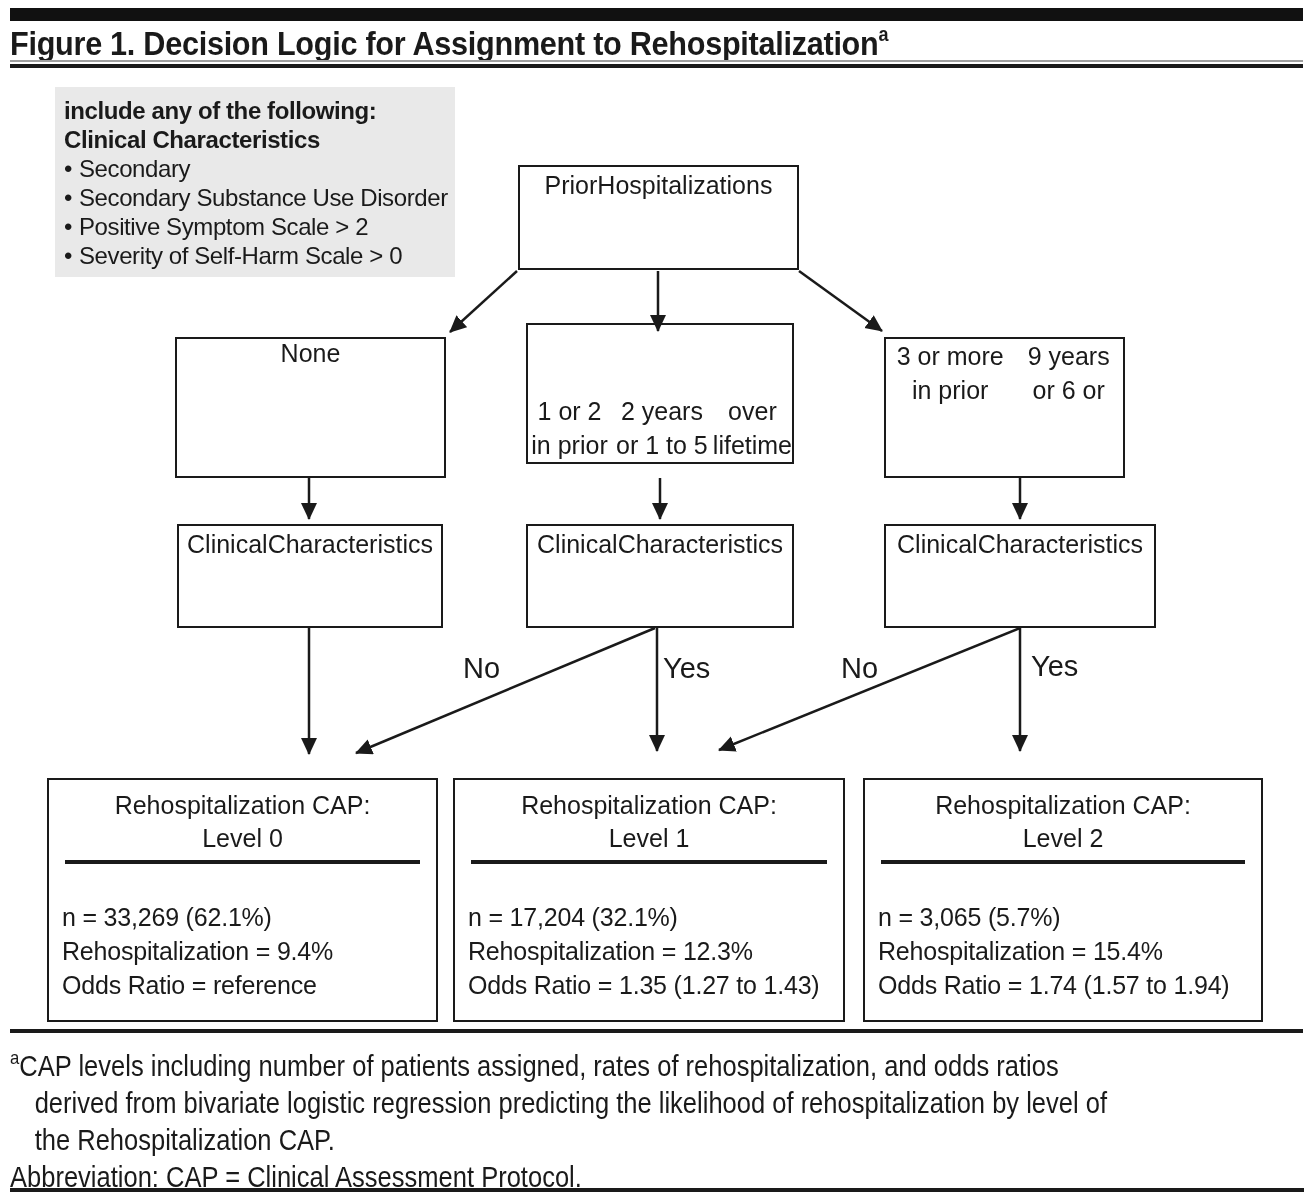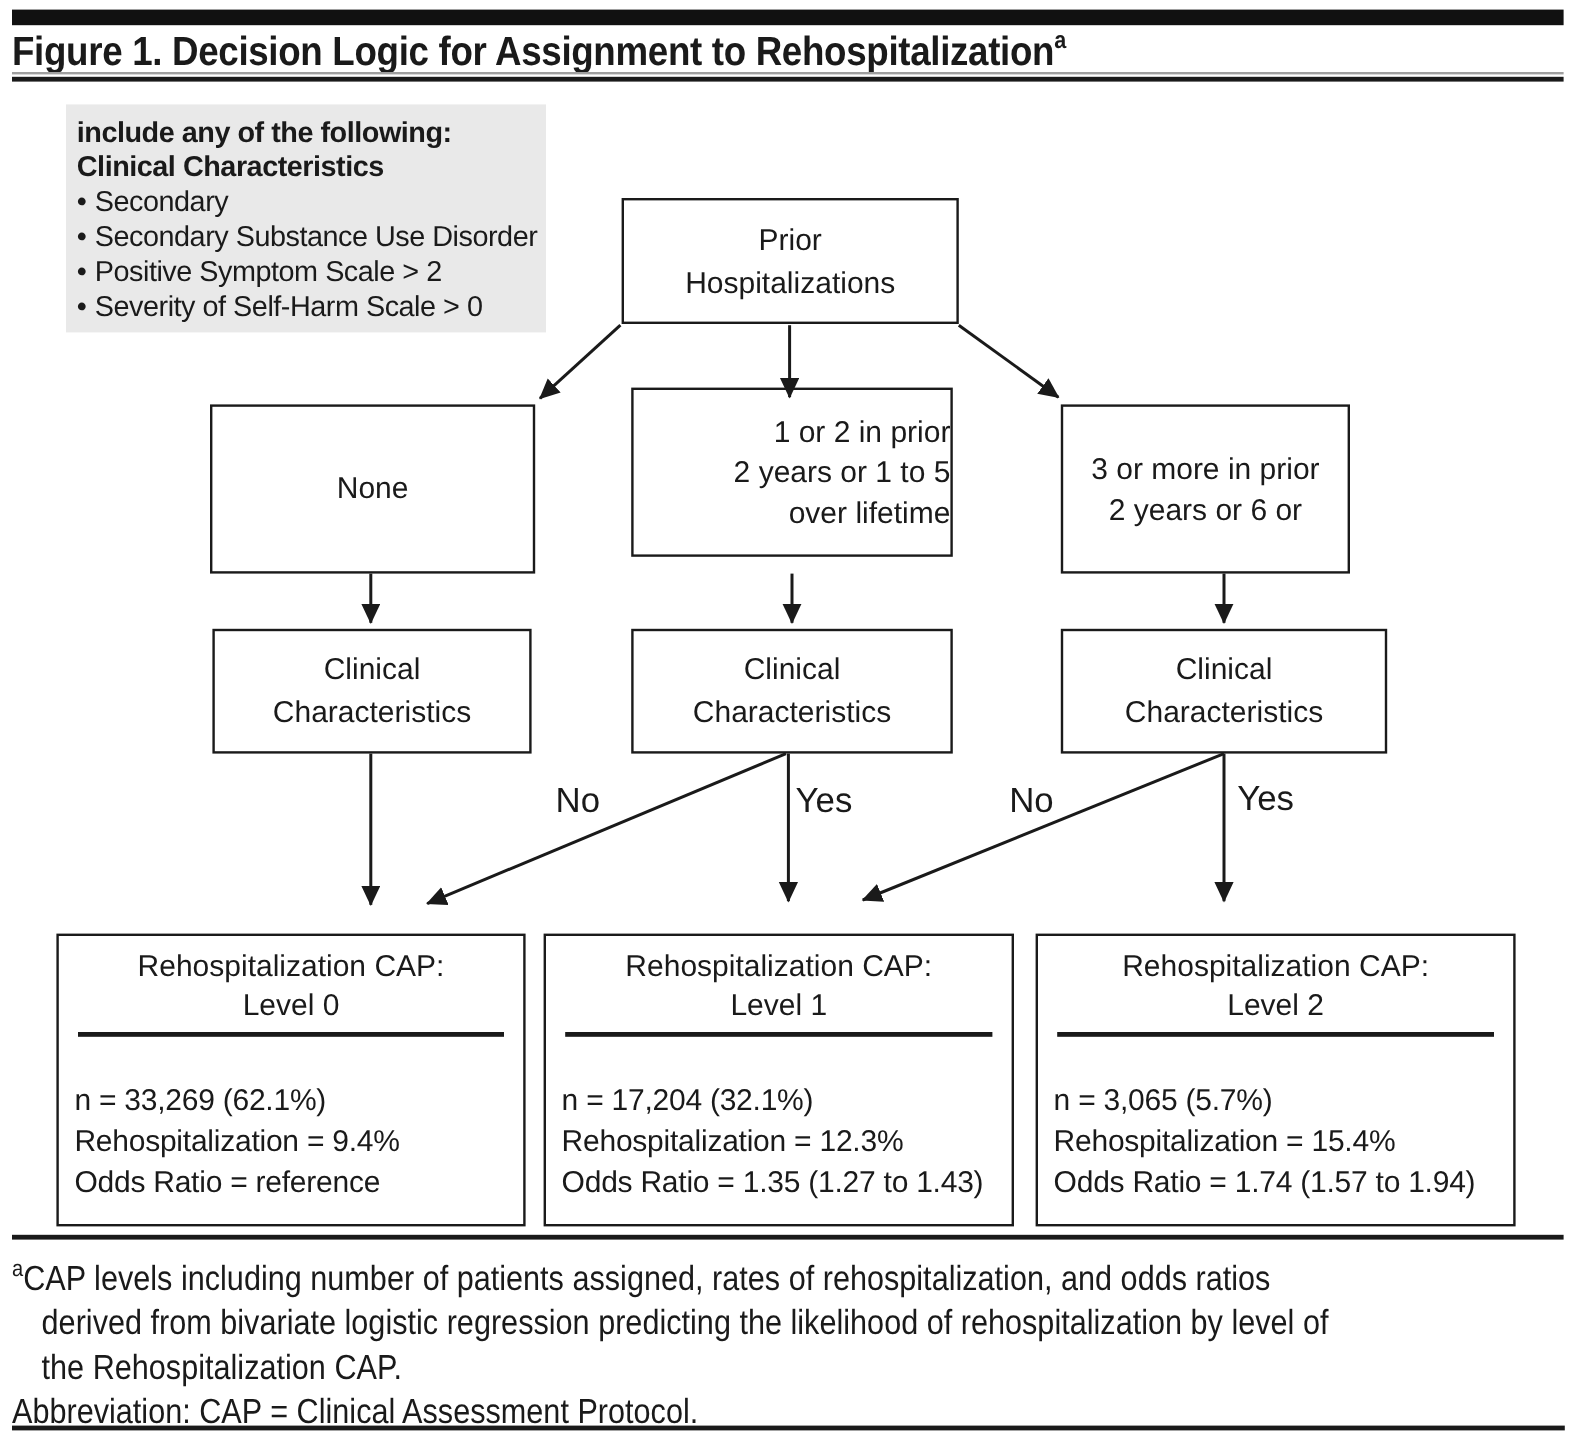--- a/index.html
+++ b/index.html
@@ -26,21 +26,21 @@
   .legend-box{
     left:55px;top:87px;width:400px;height:190px;background:var(--legend-bg);
     box-sizing:border-box;padding:9px 0 0 9px;font-size:24px;line-height:29px;
     letter-spacing:-0.4px;white-space:nowrap;
   }
   .legend-box .hd{font-weight:bold;}
   .legend-box .bullet-glyph{margin-right:7px;}
   
   .fbox{
     border:2.5px solid var(--ink);background:#fff;box-sizing:border-box;
-    display:flex;flex-direction:column;justify-content:center;
+    display:flex;flex-direction:row;justify-content:center;
     text-align:center;font-size:25px;
   }
   .lh34 span{display:block;line-height:34px;}
   .lh36 span{display:block;line-height:36px;}
   #box-prior{left:518px;top:165px;width:281px;height:105px;}
   #box-none{left:175px;top:337px;width:271px;height:141px;}
   #box-b2{left:526px;top:323px;width:268px;height:141px;align-items:flex-end;}
   #box-b3{left:884px;top:337px;width:241px;height:141px;}
   #cc1{left:177px;top:524px;width:266px;height:104px;}
   #cc2{left:526px;top:524px;width:268px;height:104px;}
@@ -109,21 +109,21 @@
   </div>
 
   <div id="box-b2" class="abs fbox lh34">
     <span>1 or 2 in prior</span>
     <span>2 years or 1 to 5</span>
     <span>over lifetime</span>
   </div>
 
   <div id="box-b3" class="abs fbox lh34">
     <span>3 or more in prior</span>
-    <span>2 years or 6 or</span>
+    <span>9 years or 6 or</span>
   </div>
 
   <div id="cc1" class="abs fbox lh36">
     <span>Clinical</span>
     <span>Characteristics</span>
   </div>
   <div id="cc2" class="abs fbox lh36">
     <span>Clinical</span>
     <span>Characteristics</span>
   </div>

